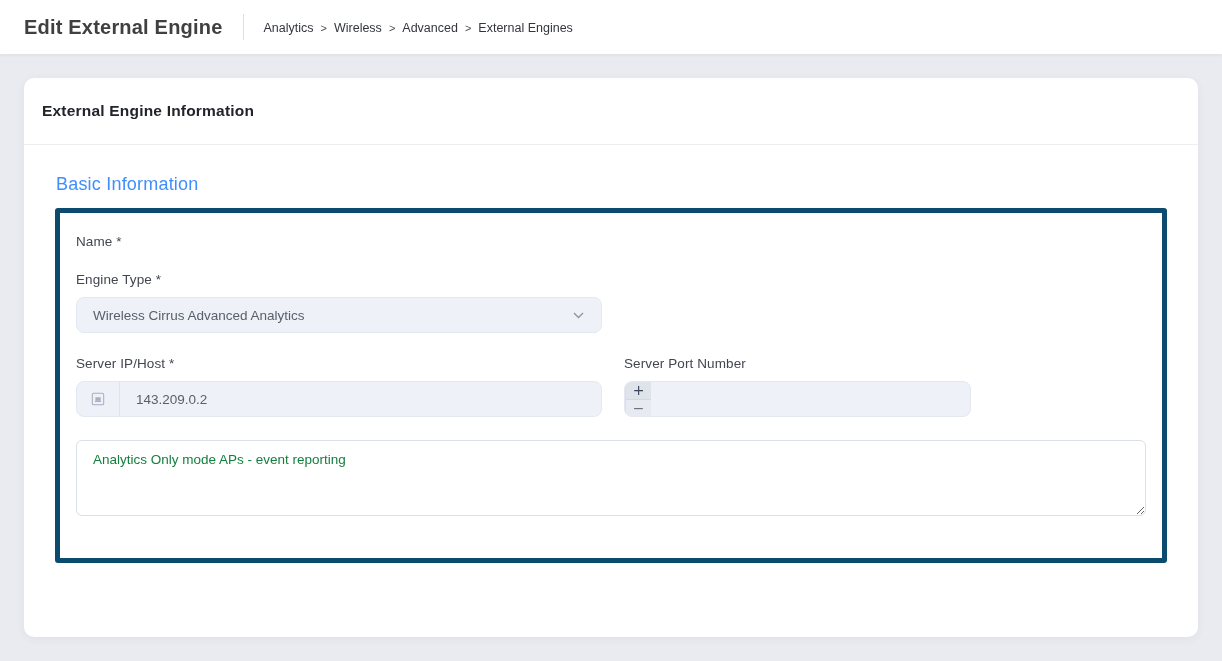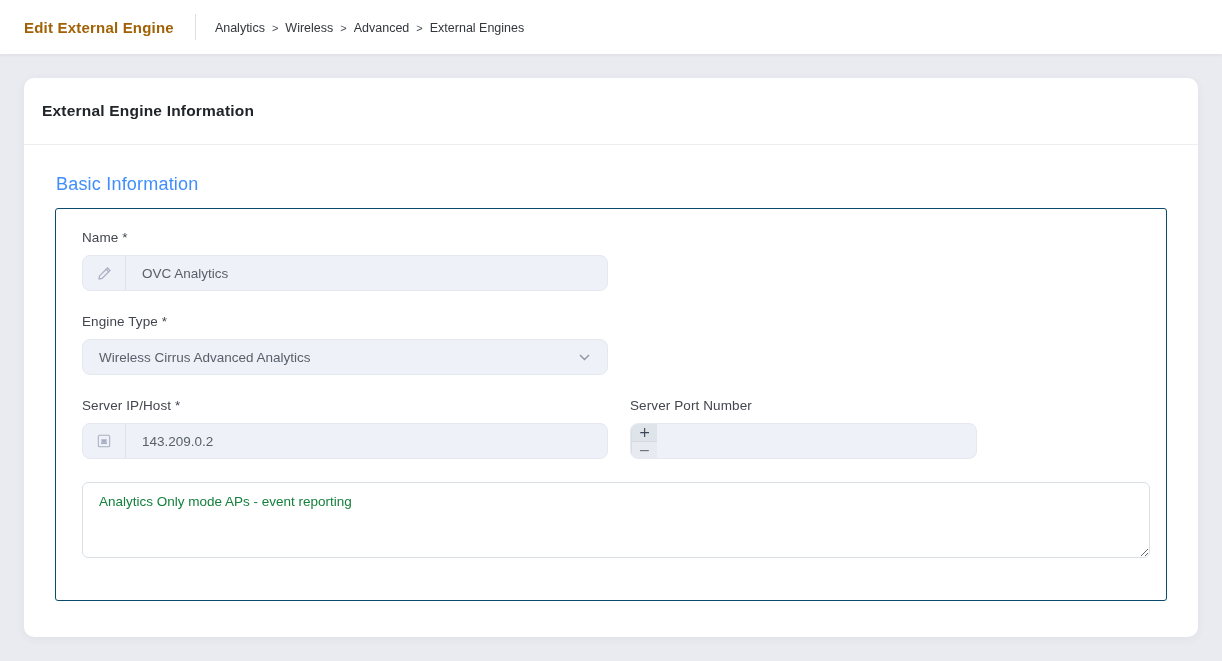--- a/index.html
+++ b/index.html
@@ -11,21 +11,21 @@
   }
 
   
   .topbar {
     height:54px; background:#ffffff;
     display:flex; align-items:center; padding:0 24px;
     box-shadow:0 1px 3px rgba(45,48,70,.08);
     position:relative; z-index:2;
   }
   .page-title {
-    font-size:15px; font-weight:700; color:#a16207; letter-spacing:.2px;
+    font-size:20px; font-weight:700; color:#404040; letter-spacing:.2px;
   }
   .topbar-divider {
     width:1px; height:26px; background:#dcdee4; margin:0 19px 0 21px;
   }
   .breadcrumb { display:flex; align-items:center; gap:7px; font-size:12.5px; color:#33363d; padding-top:1px; }
   .breadcrumb .sep { color:#4a4e57; font-size:11px; }
 
   
   .page { padding:24px; height:607px; }
   .card {
@@ -38,22 +38,22 @@
   }
   .card-title { font-size:15.5px; font-weight:700; color:#212429; letter-spacing:.2px; }
   .card-body { padding:29px 31px; }
 
   .section-title {
     color:#3f8efc; font-size:18px; font-weight:500; letter-spacing:.2px;
     margin:0 0 13px 1px;
   }
 
   .panel {
-    border:1px solid #0c4a6e; border-radius:3px;
-    padding:21px 16px 42px 26px;
+    border:5px solid #0c4a6e; border-radius:3px;
+    padding:21px 16px 42px 16px;
   }
 
   .form-group { margin-bottom:23px; }
   .form-group:last-child { margin-bottom:0; }
   .field-label { display:block; font-size:13.5px; color:#42464e; margin-bottom:10px; letter-spacing:.1px; }
 
   .control {
     height:36px; background:#eef1f7; border:1px solid #e4e8f0; border-radius:8px;
     display:flex; align-items:stretch; overflow:hidden;
   }
@@ -112,29 +112,20 @@
       <div class="card-title">External Engine Information</div>
     </div>
 
     <div class="card-body">
       <h2 class="section-title">Basic Information</h2>
 
       <div class="panel">
 
         <div class="form-group">
           <label class="field-label">Name *</label>
-          <div class="control w-main">
-            <span class="icon-cell">
-              <svg width="15" height="15" viewBox="0 0 16 16" fill="none" stroke="currentColor" stroke-width="1.3">
-                <path d="M11.2 2.1l2.7 2.7L5.4 13.3l-3.2.5.5-3.2 8.5-8.5z"></path>
-                <path d="M9.8 3.5l2.7 2.7"></path>
-              </svg>
-            </span>
-            <input type="text" value="OVC Analytics" style="">
-          </div>
         </div>
 
         <div class="form-group">
           <label class="field-label">Engine Type *</label>
           <div class="control w-main select-control">
             <span class="select-value">Wireless Cirrus Advanced Analytics</span>
             <span class="chevron">
               <svg width="11" height="7" viewBox="0 0 11 7" fill="none" stroke="currentColor" stroke-width="1.4">
                 <path d="M1 1l4.5 4.5L10 1"></path>
               </svg>

